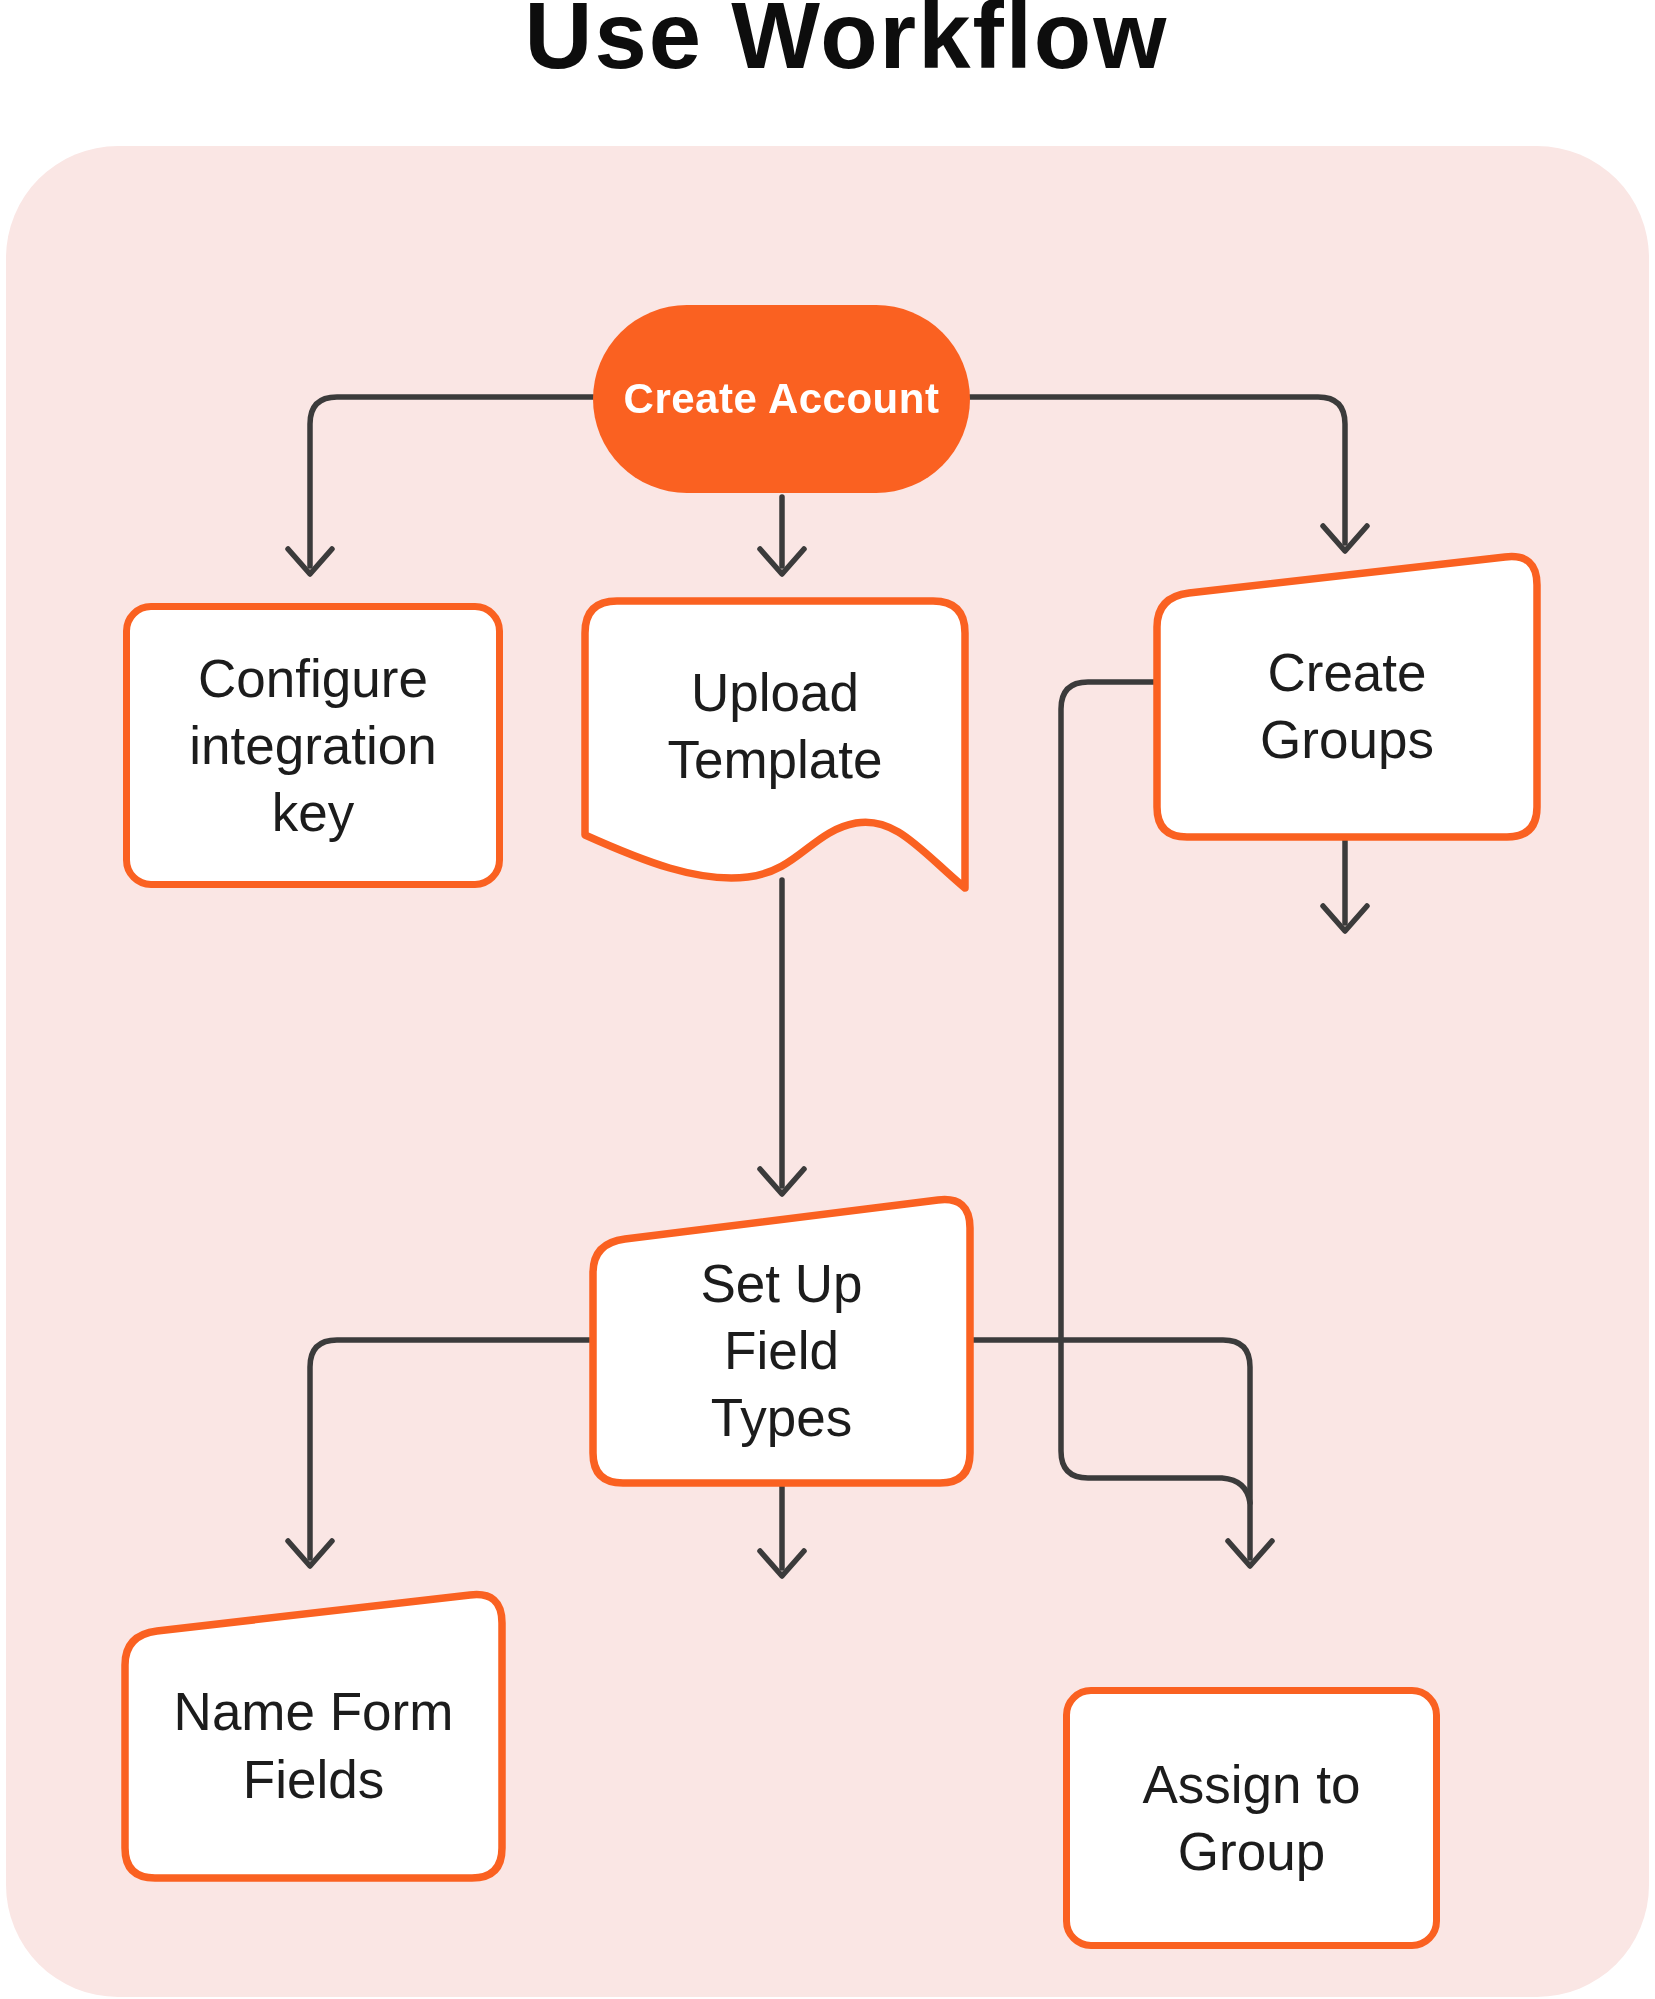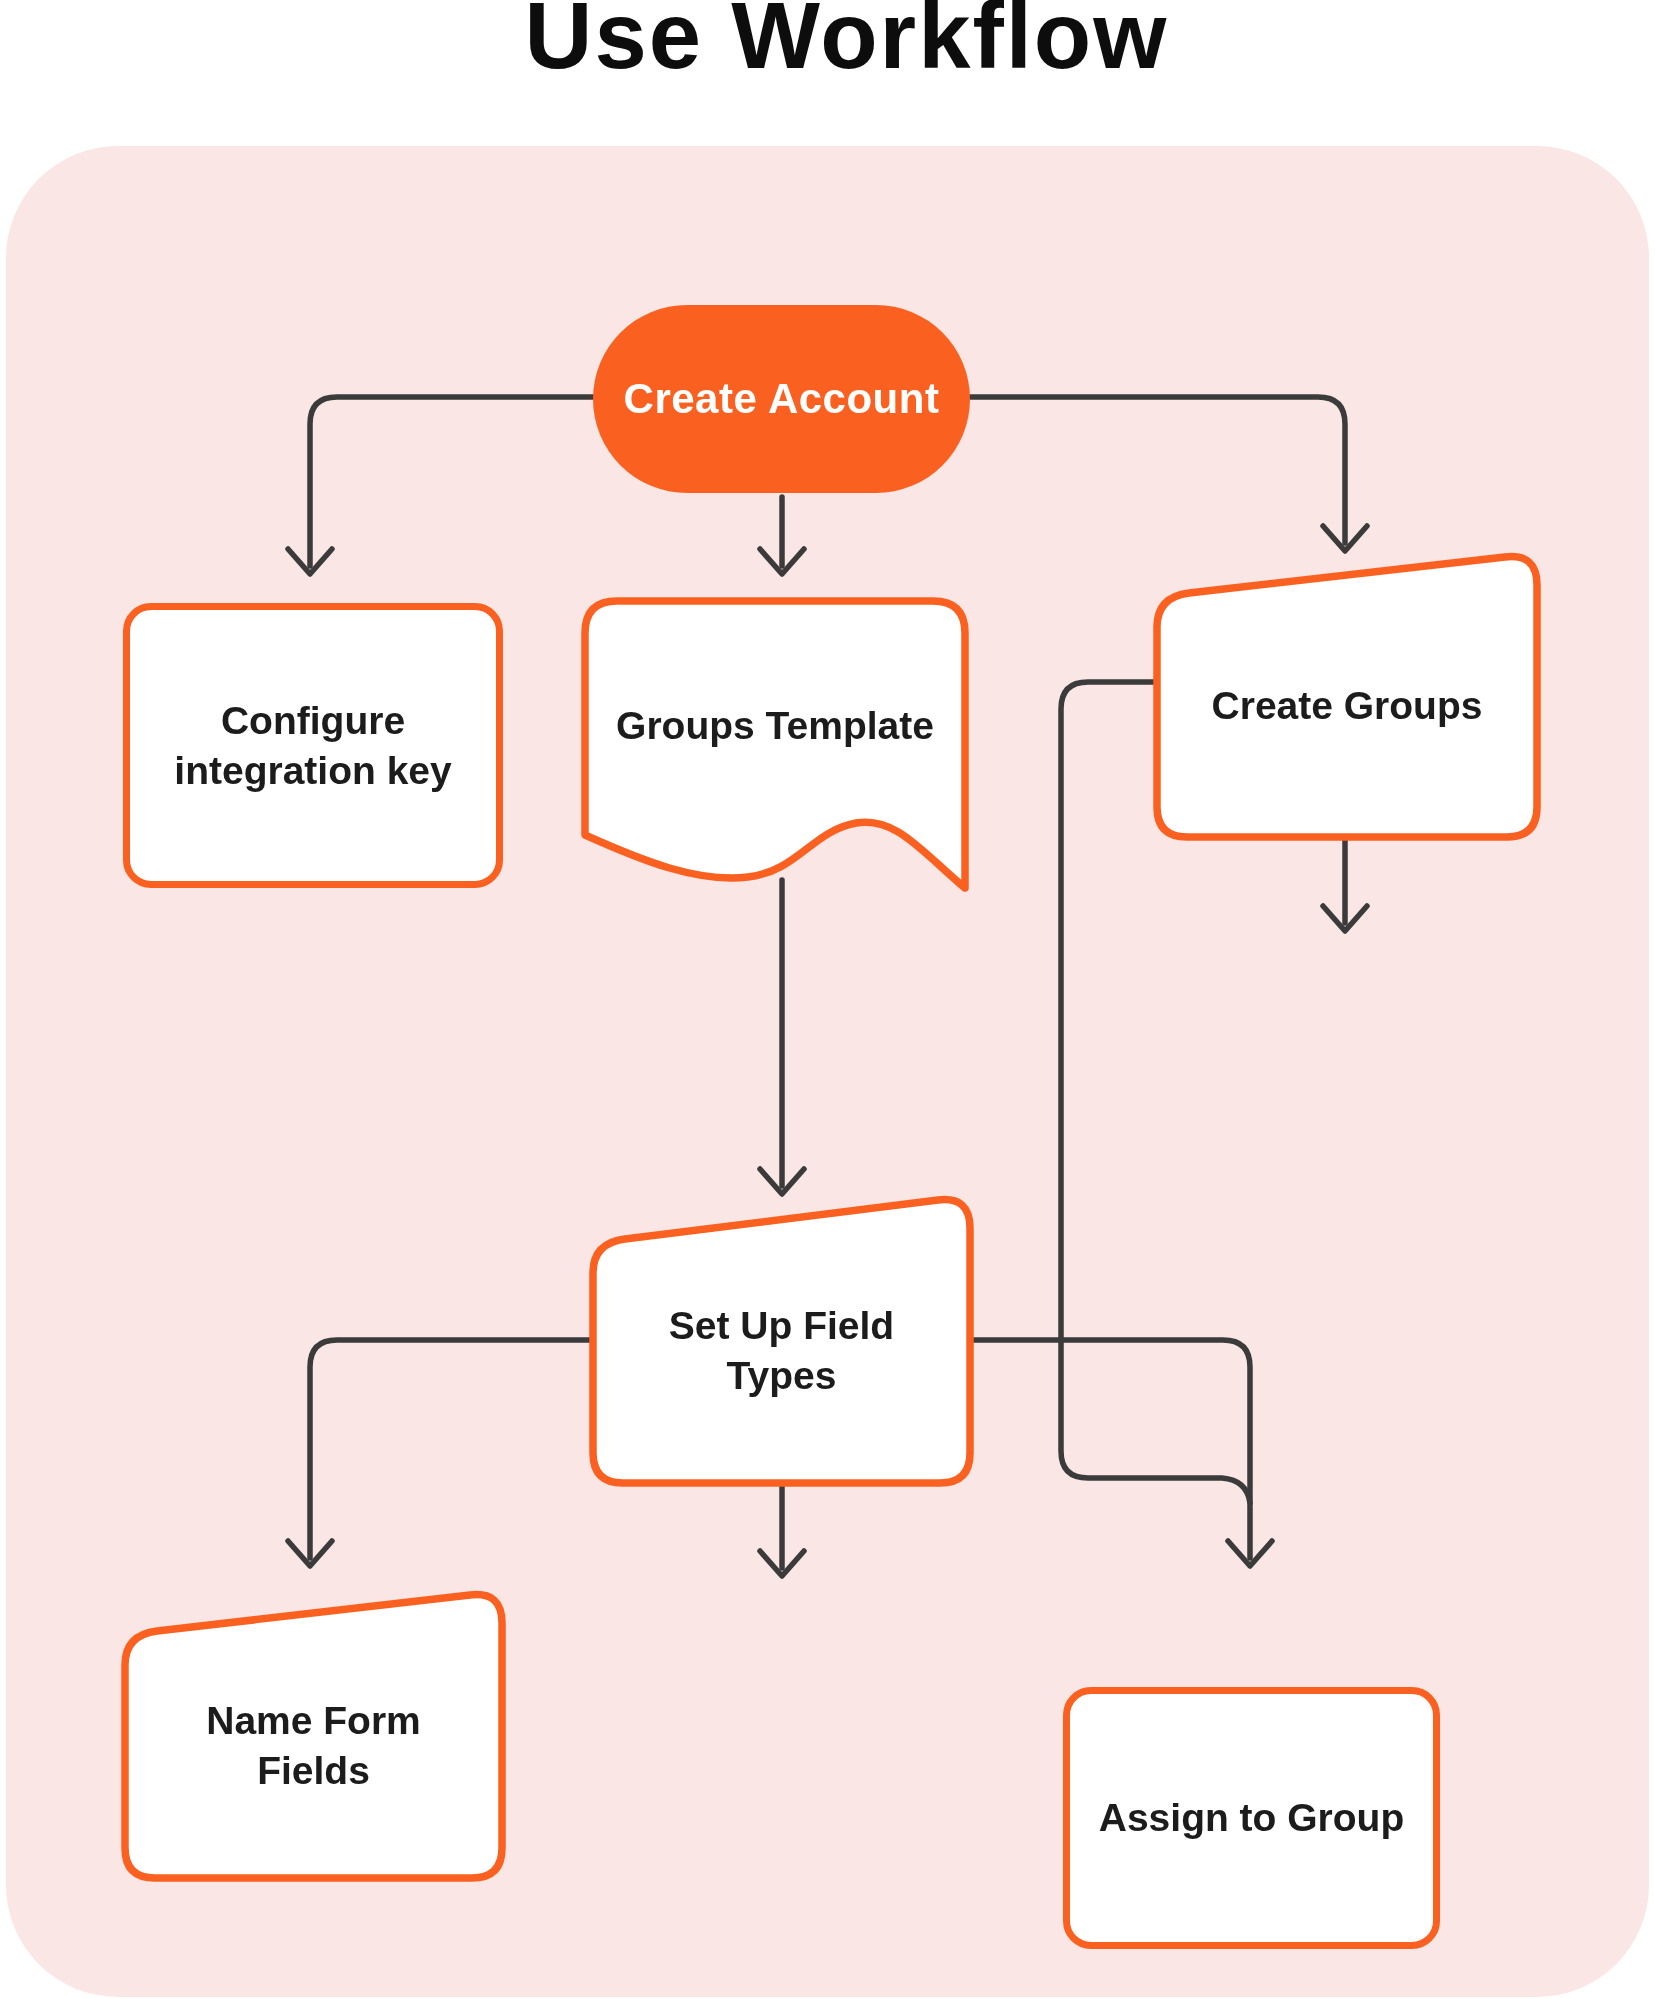--- a/index.html
+++ b/index.html
@@ -10,22 +10,22 @@
          font-family:"Liberation Sans",sans-serif;padding-left:38px;}
   .title{position:absolute;top:-18px;left:0;width:100%;margin:0;text-align:center;
          font-size:94px;font-weight:800;letter-spacing:2px;color:#0D0D0D;}
   .canvas{position:absolute;left:6px;top:146px;width:1643px;height:1851px;
           background:var(--pink);border-radius:112px;}
   svg.layer{position:absolute;left:0;top:0;width:1655px;height:1999px;}
   .edge{stroke:var(--line);stroke-width:5.5;fill:none;stroke-linecap:round;stroke-linejoin:round;}
   .head{stroke:var(--line);stroke-width:5.5;fill:none;stroke-linecap:round;stroke-linejoin:round;}
   .shape{fill:var(--white);stroke:var(--orange);stroke-width:7.5;stroke-linejoin:round;}
   .node{position:absolute;display:flex;align-items:center;justify-content:center;
-        text-align:center;color:var(--text);font-size:39px;line-height:1.27;
-        box-sizing:border-box;font-weight:bold;}
+        text-align:center;color:var(--text);font-size:53px;line-height:1.27;
+        box-sizing:border-box;}
   .node span{white-space:pre-line;}
   .box{background:var(--white);border:7px solid var(--orange);border-radius:28px;}
   .ghost{background:transparent;border:none;}
   .pill{background:var(--orange);border-radius:999px;color:#fff;
         font-weight:700;font-size:42px;letter-spacing:0.5px;}
 </style>
 </head>
 <body>
 
 <div class="stage">
@@ -74,21 +74,21 @@
   <div class="node pill" style="left:593px;top:305px;width:377px;height:188px;padding:0 10px;">
     <span>Create Account</span>
   </div>
 
   <div class="node box" style="left:123px;top:603px;width:380px;height:285px;padding:0 40px;">
     <span>Configure
 integration key</span>
   </div>
 
   <div class="node ghost" style="left:585px;top:601px;width:380px;height:250px;padding:0 20px;">
-    <span>Groups Template</span>
+    <span>Upload Template</span>
   </div>
 
   <div class="node ghost" style="left:1157px;top:575px;width:380px;height:262px;padding:0 20px;">
     <span>Create Groups</span>
   </div>
 
 
   <div class="node ghost" style="left:593px;top:1218px;width:377px;height:265px;padding:0 50px;">
     <span>Set Up Field
 Types</span>

